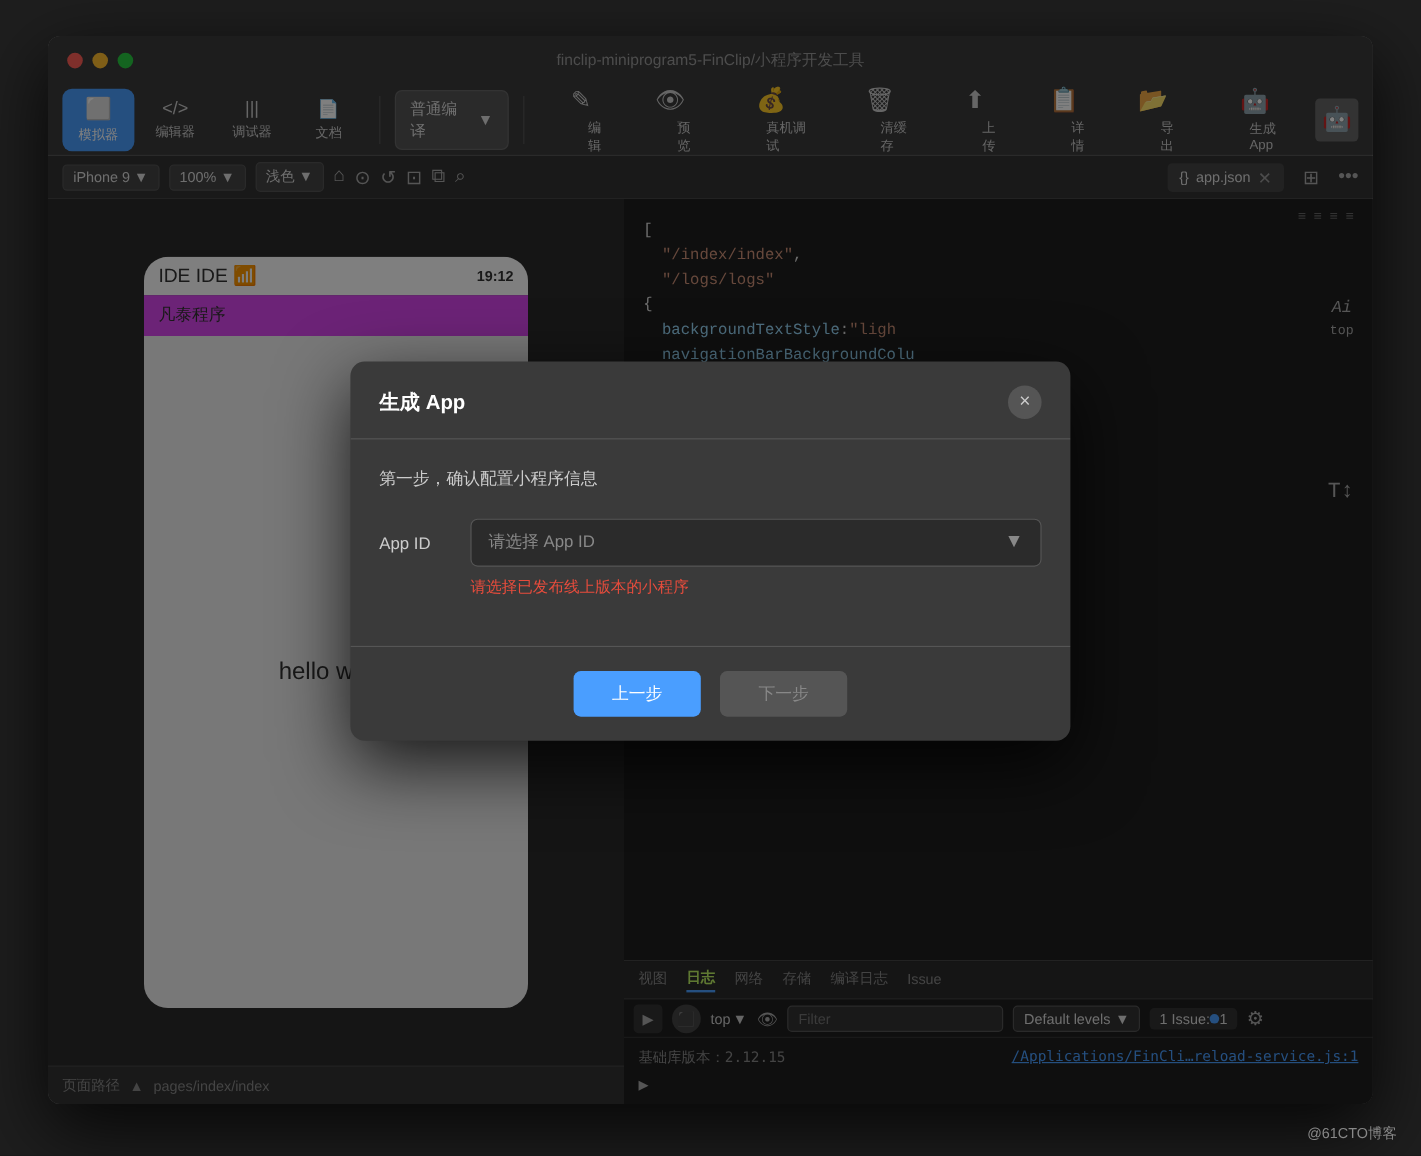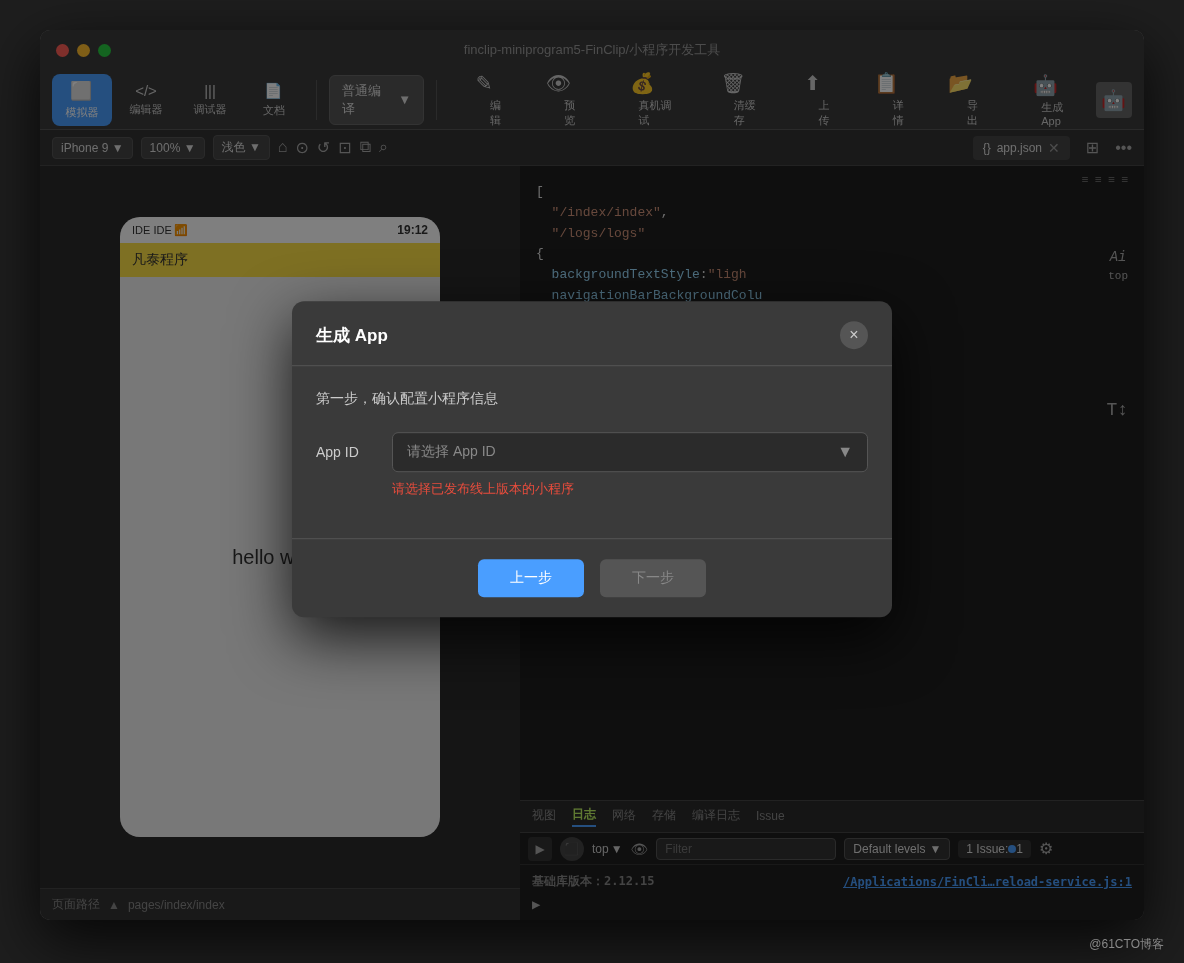--- a/index.html
+++ b/index.html
@@ -615,27 +615,27 @@
     <span style="color:#aaa; font-size:16px; margin-left:8px; cursor:pointer;">⊞</span>
     <span style="color:#aaa; font-size:16px; margin-left:8px; cursor:pointer;">•••</span>
   </div>
 
   <div class="main-content">
 
     <div class="simulator-panel">
       <div class="phone-container">
         <div class="phone-mockup">
           <div class="phone-status-bar">
-            <span style="font-size:11px;">
+            <span style="font-size:16px;">
               <span>IDE</span> 
               <span>IDE 📶</span>
             </span>
             <span style="font-weight:600;">19:12</span>
           </div>
-          <div style="background:#fde047; padding:8px 12px; font-size:14px; color:#333;">
+          <div style="background:#d946ef; padding:8px 12px; font-size:14px; color:#333;">
             <span>凡泰程序</span>
           </div>
           <div class="phone-content">
             <span class="hello-world">hello world</span>
           </div>
         </div>
       </div>
       <div class="simulator-bottom">
         <span>页面路径</span>
         <span>▲</span>
@@ -694,21 +694,21 @@
             <span>▼</span>
           </div>
           <div class="issue-badge">
             <span>1 Issue:</span>
             <span class="issue-dot"></span>
             <span>1</span>
           </div>
           <span class="gear-icon">⚙</span>
         </div>
         <div class="console-content">
-          <div style="display:flex; justify-content:space-between; align-items:center;font-weight:bold;">
+          <div style="display:flex; justify-content:space-between; align-items:flex-start;">
             <span class="console-line">基础库版本：2.12.15</span>
             <span class="console-link">/Applications/FinCli…reload-service.js:1</span>
           </div>
           <div style="margin-top:6px;">
             <span class="console-arrow">▶</span>
           </div>
         </div>
       </div>
     </div>
   </div>

